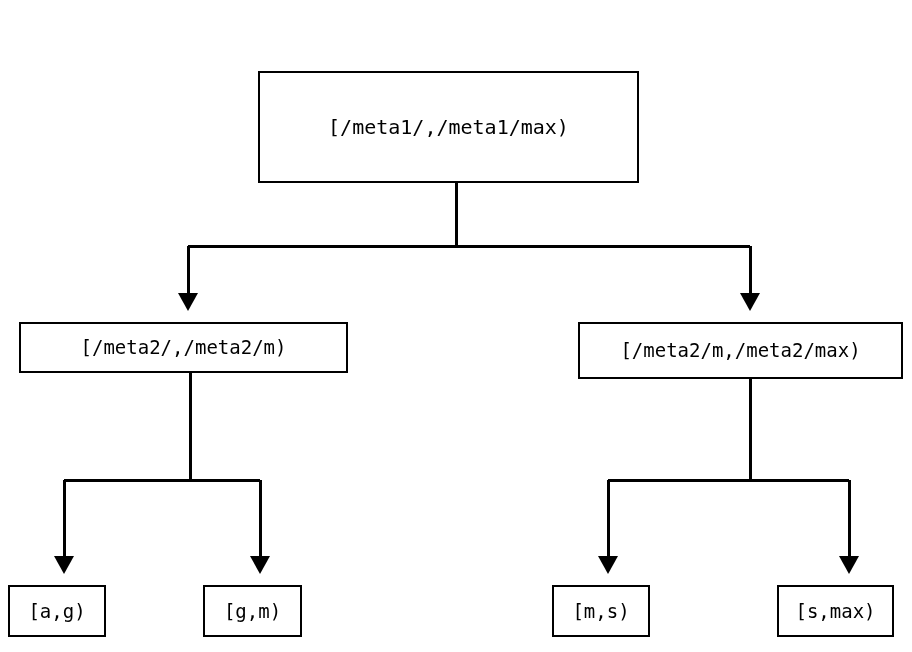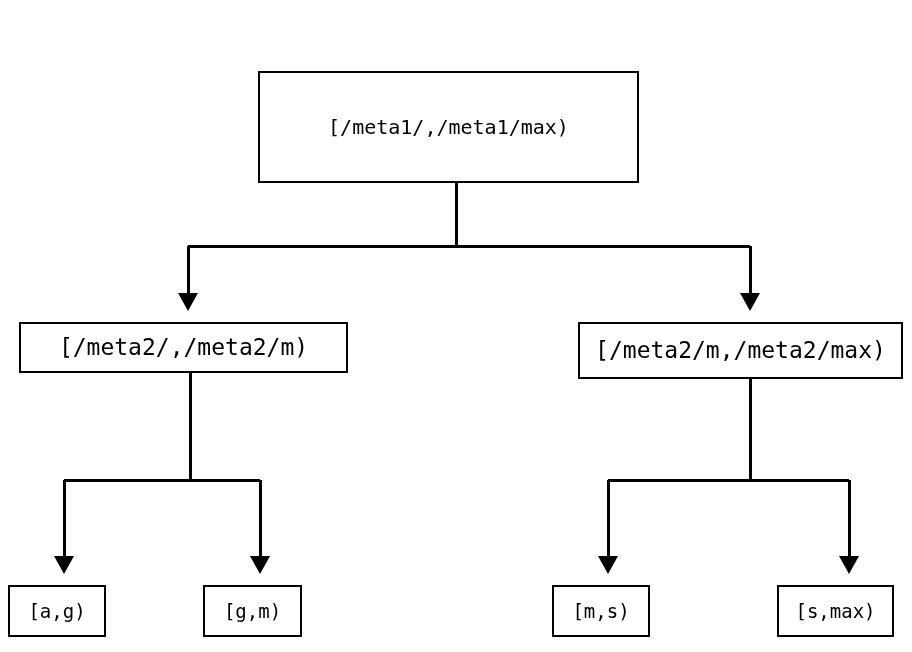--- a/index.html
+++ b/index.html
@@ -63,21 +63,21 @@
     height: 51px;
   }
   #node-meta2-high {
     left: 578px;
     top: 322px;
     width: 325px;
     height: 57px;
   }
   #node-meta2-low .node-label,
   #node-meta2-high .node-label {
-    font-size: 23px;
+    font-size: 19px;
   }
   
   #node-leaf-ag {
     left: 8px;
     top: 585px;
     width: 98px;
     height: 52px;
   }
   #node-leaf-gm {
     left: 203px;

